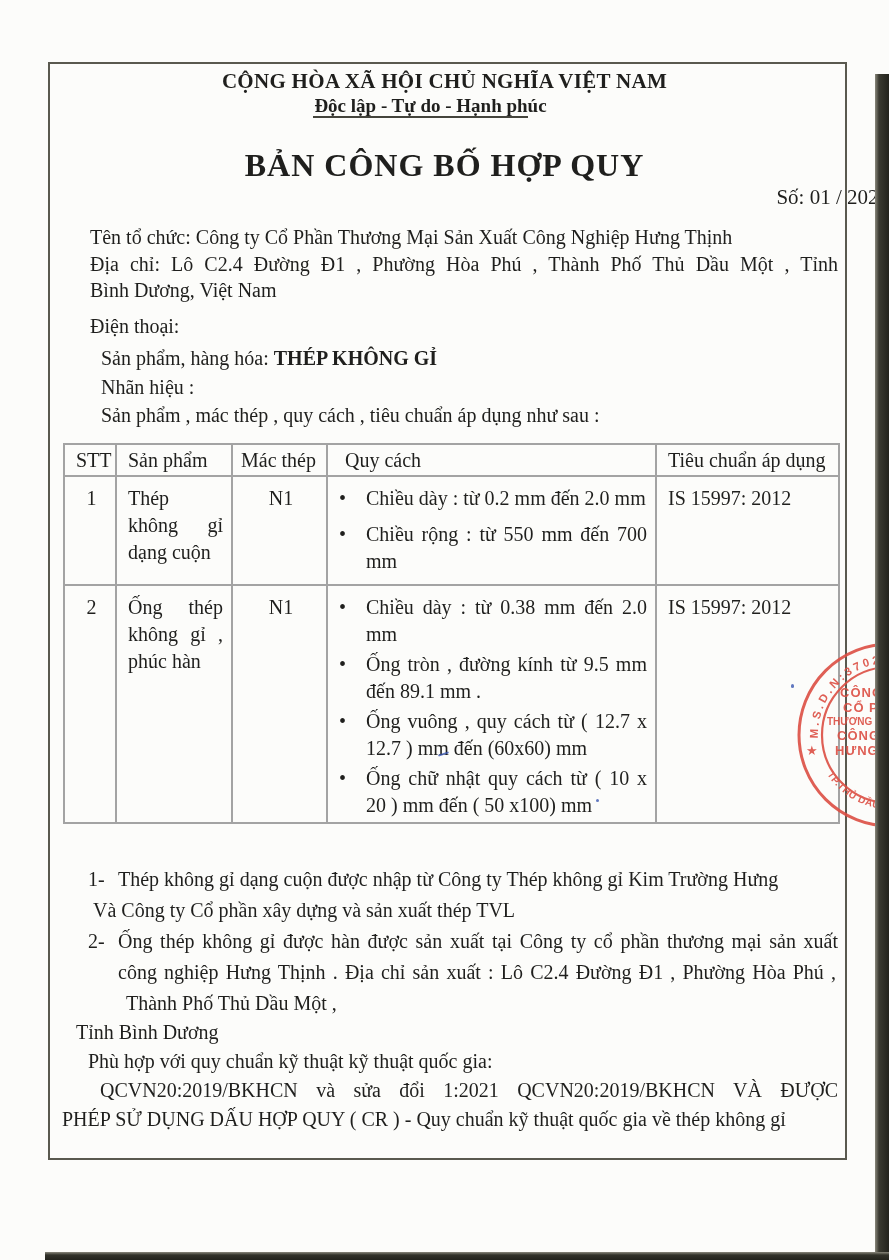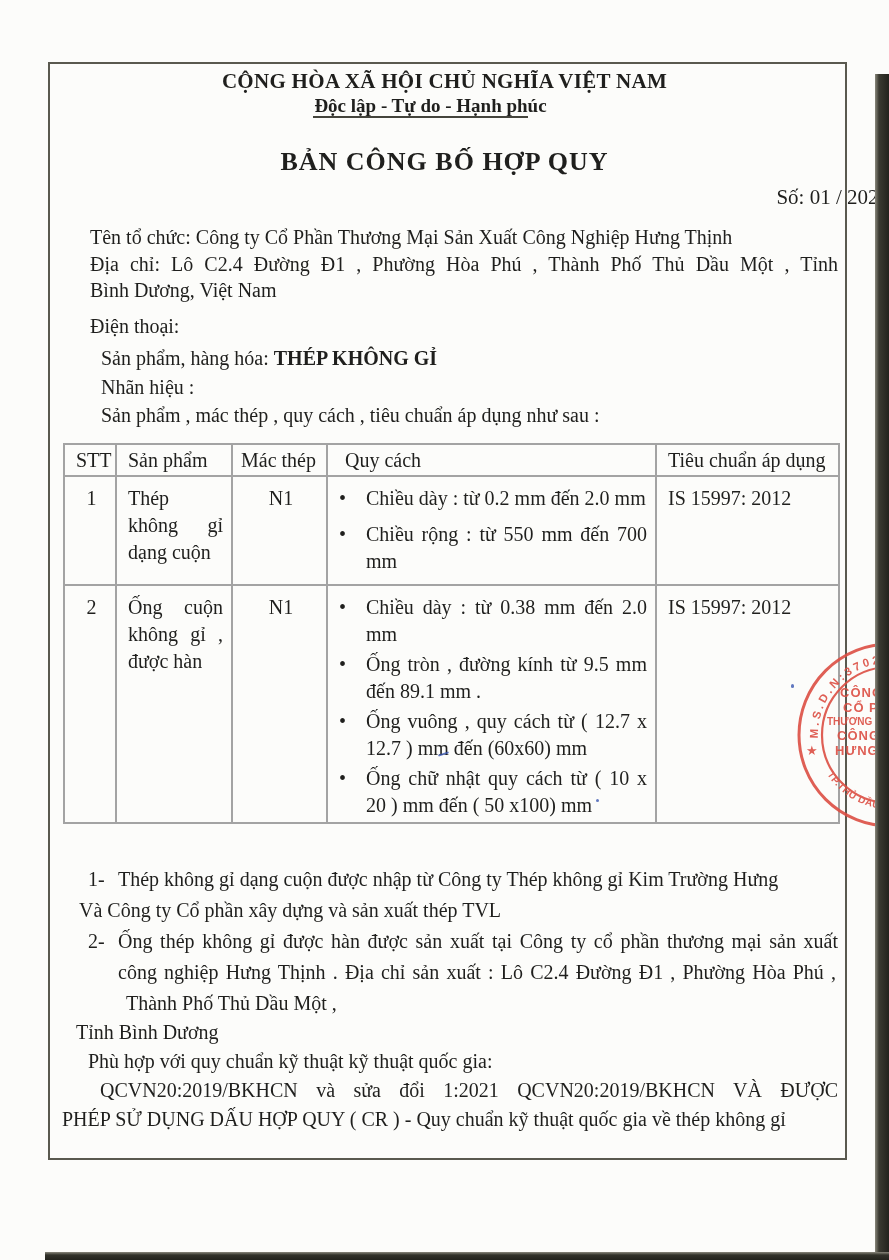--- a/index.html
+++ b/index.html
@@ -26,21 +26,21 @@
     background:linear-gradient(180deg,#8a887c 0,#32322a 3px,#23231d 100%);
     z-index:9;
   }
   
   .h-nation{left:0;top:69px;width:100%;text-align:center;
     font-weight:bold;font-size:21px;letter-spacing:.3px;}
   .h-motto{left:0;top:95px;width:100%;text-align:center;
     font-weight:bold;font-size:19px;transform:translateX(-14px);}
   .motto-line{left:313px;top:116px;width:215px;height:2px;background:#44443c;}
   .h-title{left:0;top:147px;width:100%;text-align:center;
-    font-weight:bold;font-size:26px;letter-spacing:1px;}
+    font-weight:bold;font-size:32px;letter-spacing:1px;}
   .h-number{left:0;top:185px;width:100%;text-align:right;font-size:21px;}
   
   .bl{font-size:20px;line-height:26px;white-space:nowrap;}
   .jline{white-space:normal;text-align:justify;text-align-last:justify;}
   .bold{font-weight:bold;}
   
   table.spec{
     position:absolute;left:63px;top:443px;width:775px;
     border-collapse:collapse;table-layout:fixed;
     font-size:20px;
@@ -113,21 +113,21 @@
           </div>
       <div class="qc-item">
             <span class="qc-bullet">•</span>
             <span class="qc-text">Chiều rộng : từ 550 mm đến 700 mm</span>
           </div>
     </td>
     <td class="std">IS 15997: 2012</td>
   </tr>
   <tr style="height:232px;">
     <td class="c">2</td>
-    <td class="just">Ống cuộn không gỉ , được hàn</td>
+    <td class="just">Ống thép không gỉ , phúc hàn</td>
     <td class="c">N1</td>
     <td class="qc">
       <div class="qc-item">
             <span class="qc-bullet">•</span>
             <span class="qc-text">Chiều dày : từ 0.38 mm đến 2.0 mm</span>
           </div>
       <div class="qc-item">
             <span class="qc-bullet">•</span>
             <span class="qc-text">Ống tròn , đường kính từ 9.5 mm đến 89.1 mm .</span>
           </div>
@@ -142,21 +142,21 @@
     </td>
     <td class="std">IS 15997: 2012</td>
   </tr>
 </tbody>
   </table>
 
 <div class="abs bl note-row" style="left:88px;top:866px;width:750px;">
   <span class="note-marker">1-</span>
   <span>Thép không gỉ dạng cuộn được nhập từ Công ty Thép không gỉ Kim Trường Hưng</span>
 </div>
-<div class="abs bl" style="left:79px;top:897px;text-align:right;">Và Công ty Cổ phần xây dựng và sản xuất thép TVL</div>
+<div class="abs bl" style="left:93px;top:897px;text-align:right;">Và Công ty Cổ phần xây dựng và sản xuất thép TVL</div>
 <div class="abs bl note-row" style="left:88px;top:928px;width:750px;">
   <span class="note-marker">2-</span>
   <span style="flex:1;" class="jline">Ống thép không gỉ được hàn được sản xuất tại Công ty cổ phần thương mại sản xuất</span>
 </div>
 <div class="abs bl jline" style="left:118px;top:959px;width:718px;">công nghiệp Hưng Thịnh . Địa chỉ sản xuất : Lô C2.4 Đường Đ1 , Phường Hòa Phú ,</div>
 <div class="abs bl" style="left:126px;top:990px;">Thành Phố Thủ Dầu Một ,</div>
 
 <div class="abs bl" style="left:76px;top:1019px;">Tỉnh Bình Dương</div>
 <div class="abs bl" style="left:88px;top:1048px;">Phù hợp với quy chuẩn kỹ thuật kỹ thuật quốc gia:</div>
 <div class="abs bl jline" style="left:100px;top:1077px;width:738px;">QCVN20:2019/BKHCN và sửa đổi 1:2021 QCVN20:2019/BKHCN VÀ ĐƯỢC</div>

